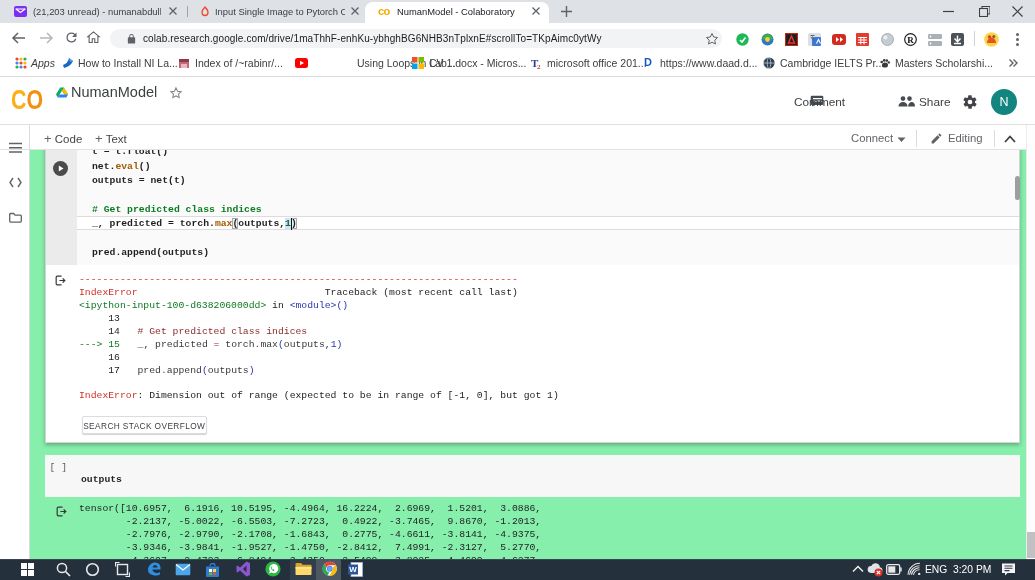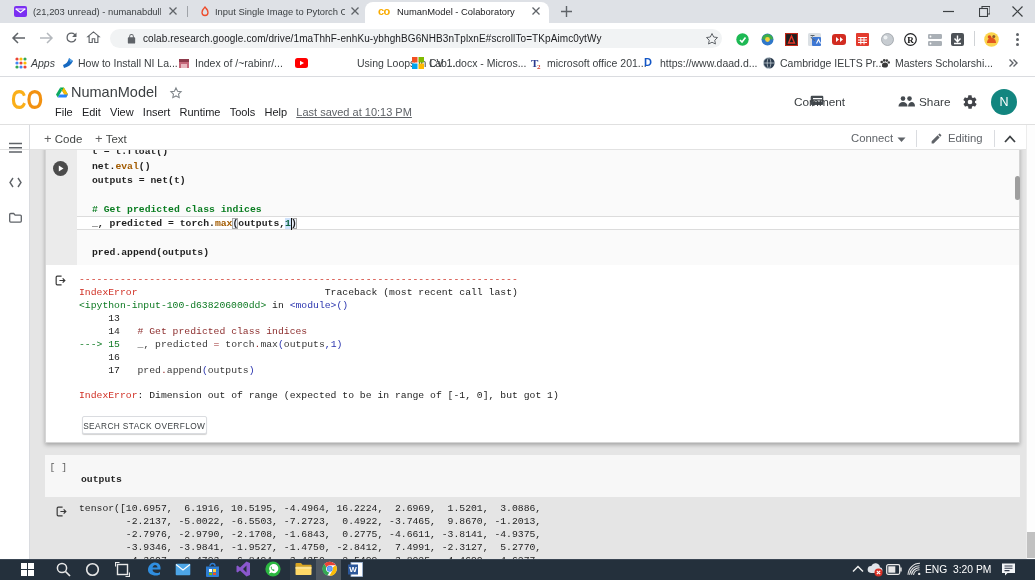--- a/index.html
+++ b/index.html
@@ -208,21 +208,20 @@
 <svg class="abs" style="left:56px;top:87px" width="12" height="11">
       <path d="M4.2 0.5 L7.8 0.5 L12 7.5 L8.4 7.5 Z" fill="#00ac47"></path>
       <path d="M4.2 0.5 L0 7.5 L1.8 10.5 L6 3.5 Z" fill="#0da960"></path>
       <path d="M7.8 0.5 L12 7.5 L10.2 10.5 L6 3.5 Z" fill="#ffba00"></path>
       <path d="M1.8 10.5 L10.2 10.5 L12 7.5 L3.6 7.5 Z" fill="#2684fc"></path>
     </svg>
 <div class="abs" style="left:71px;top:84px;font-size:14.5px;color:#3c4043;">NumanModel</div>
 <svg class="abs" style="left:169px;top:85.5px" width="14" height="14" viewBox="0 0 24 24">
       <path d="M12 3.2 L14.7 9 20.8 9.7 16.3 13.9 17.5 19.9 12 17 6.5 19.9 7.7 13.9 3.2 9.7 9.3 9 Z" fill="none" stroke="#80868b" stroke-width="1.8"></path>
     </svg>
-<div class="abs" style="left:55px;top:106px;font-size:11px;color:#202124;">File&nbsp;&nbsp;&nbsp;Edit&nbsp;&nbsp;&nbsp;View&nbsp;&nbsp;&nbsp;Insert&nbsp;&nbsp;&nbsp;Runtime&nbsp;&nbsp;&nbsp;Tools&nbsp;&nbsp;&nbsp;Help&nbsp;&nbsp;&nbsp;<span style="color:#5f6368;text-decoration:underline;">Last saved at 10:13 PM</span></div>
 <svg class="abs" style="left:810px;top:95px" width="14" height="12">
       <rect x="0.7" y="0.7" width="12.6" height="9.3" rx="1.2" fill="#454b50"></rect>
       <path d="M2 11.5 L2 9 L5 9.5 Z" fill="#454b50"></path>
       <path d="M3 3.6 h9 M3 6 h9" stroke="#fff" stroke-width="1.1"></path>
     </svg>
 <div class="abs" style="left:794px;top:95px;font-size:11.8px;color:#3c4043;">Comment</div>
 <svg class="abs" style="left:898px;top:96px" width="17" height="11">
       <circle cx="5" cy="2.6" r="2.3" fill="#454b50"></circle>
       <circle cx="11.5" cy="2.6" r="2.3" fill="#454b50"></circle>
       <path d="M0.5 10.5 C0.5 7.5 2.5 6 5 6 S9.5 7.5 9.5 10.5 Z" fill="#454b50"></path>
@@ -254,21 +253,21 @@
 <svg class="abs" style="left:9px;top:142px" width="13" height="12">
       <path d="M0 1.5 h13 M0 5.8 h13 M0 10.1 h13" stroke="#5f6368" stroke-width="1.5"></path>
     </svg>
 <svg class="abs" style="left:9px;top:177px" width="13" height="11">
       <path d="M4 1 L1 5.5 L4 10 M9 1 L12 5.5 L9 10" stroke="#5f6368" stroke-width="1.4" fill="none"></path>
     </svg>
 <svg class="abs" style="left:9px;top:212px" width="13" height="11">
       <path d="M0.7 2.5 a1 1 0 0 1 1-1 h3 l1.4 1.6 h5.2 a1 1 0 0 1 1 1 v5 a1 1 0 0 1 -1 1 h-9.6 a1 1 0 0 1 -1 -1 Z" fill="none" stroke="#5f6368" stroke-width="1.3"></path>
     </svg>
 
-<div class="abs" style="left:30px;top:150px;width:996px;height:409.3px;overflow:hidden;background:#e5e5e5;">
+<div class="abs" style="left:30px;top:150px;width:996px;height:409.3px;overflow:hidden;background:#86efac;">
 
  <div class="abs" style="left:15px;top:-40px;width:974.5px;height:332.5px;background:#fff;border:1px solid #d5d5d5;box-sizing:border-box;box-shadow:0 2px 4px rgba(0,0,0,0.28);"></div>
 
  <div class="abs" style="left:16px;top:-39px;width:972.5px;height:154px;background:#fafafa;"></div>
 
  <div class="abs" style="left:16px;top:-39px;width:31px;height:154px;background:#ebebeb;"></div>
 
  <svg class="abs" style="left:23px;top:11px" width="15" height="15">
         <circle cx="7.5" cy="7.5" r="7.5" fill="#4b4b4b"></circle>
         <path d="M5.8 4.5 L10.5 7.5 L5.8 10.5 Z" fill="#fff"></path>

